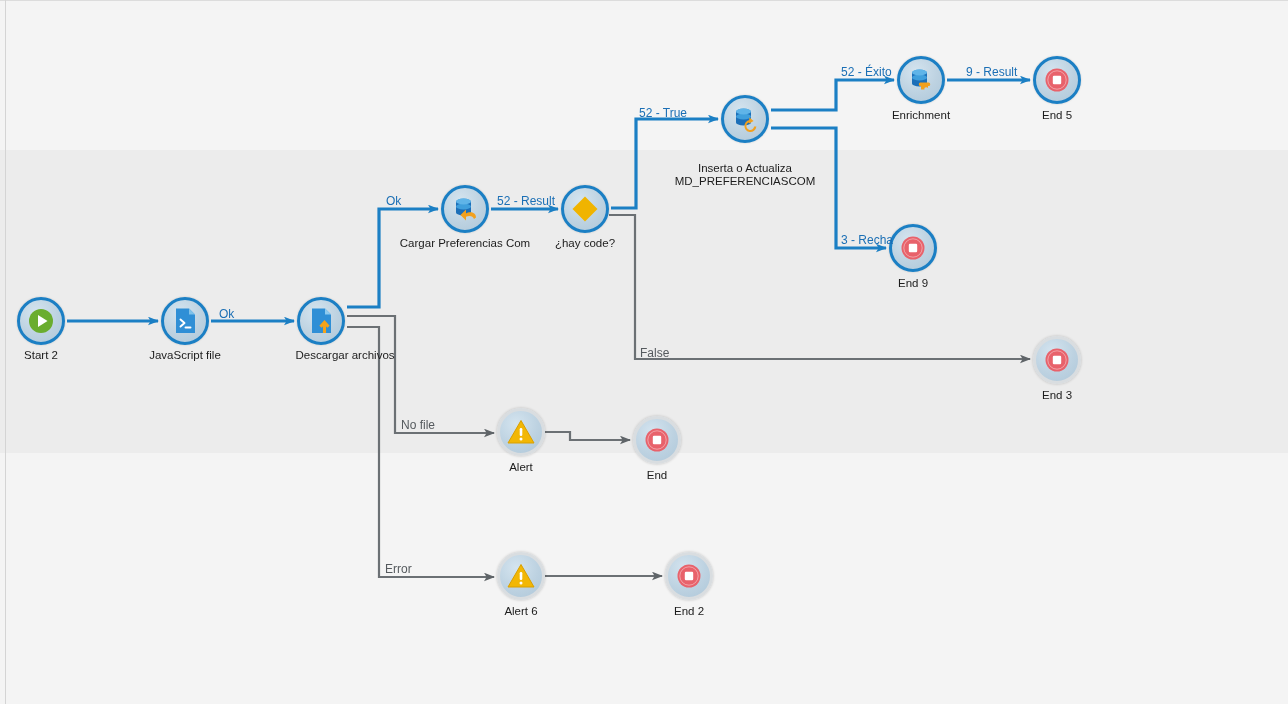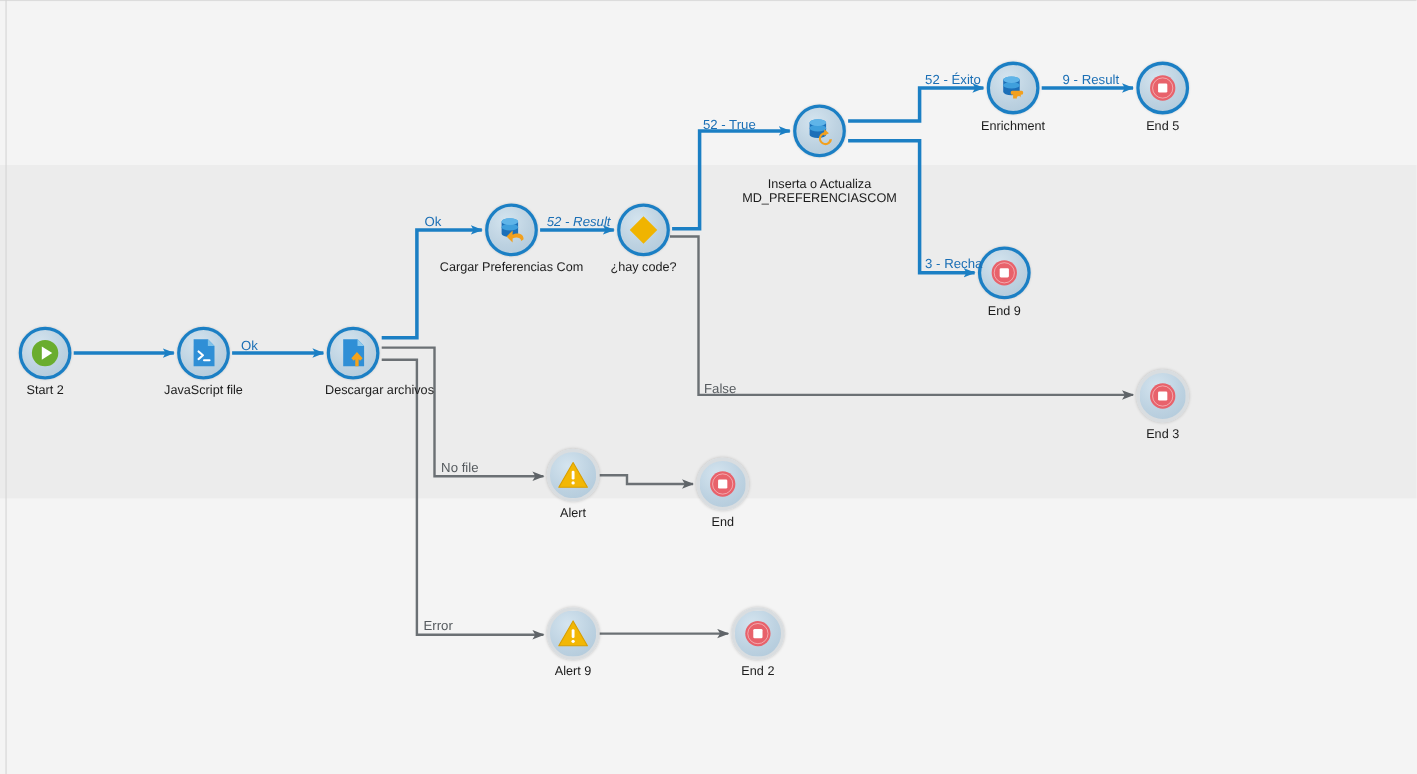--- a/index.html
+++ b/index.html
@@ -240,25 +240,25 @@
       <div class="node-label" style="left: 465px; top: 237px; width: auto; white-space: pre; transform: translateX(-50%);">Cargar Preferencias Com</div>
       <div class="node-label" style="left: 585px; top: 237px; width: auto; white-space: pre; transform: translateX(-50%);">¿hay code?</div>
       <div class="node-label" style="left: 745px; top: 162px; width: auto; white-space: pre; transform: translateX(-50%);">Inserta o Actualiza
 MD_PREFERENCIASCOM</div>
       <div class="node-label" style="left: 921px; top: 109px; width: auto; white-space: pre; transform: translateX(-50%);">Enrichment</div>
       <div class="node-label" style="left: 1057px; top: 109px; width: auto; white-space: pre; transform: translateX(-50%);">End 5</div>
       <div class="node-label" style="left: 913px; top: 277px; width: auto; white-space: pre; transform: translateX(-50%);">End 9</div>
       <div class="node-label" style="left: 1057px; top: 389px; width: auto; white-space: pre; transform: translateX(-50%);">End 3</div>
       <div class="node-label" style="left: 521px; top: 461px; width: auto; white-space: pre; transform: translateX(-50%);">Alert</div>
       <div class="node-label" style="left: 657px; top: 469px; width: auto; white-space: pre; transform: translateX(-50%);">End</div>
-      <div class="node-label" style="left: 521px; top: 605px; width: auto; white-space: pre; transform: translateX(-50%);">Alert 9</div>
+      <div class="node-label" style="left: 521px; top: 605px; width: auto; white-space: pre; transform: translateX(-50%);">Alert 6</div>
       <div class="node-label" style="left: 689px; top: 605px; width: auto; white-space: pre; transform: translateX(-50%);">End 2</div>
       <div class="edge-label blue" style="left: 219px; top: 307px;">Ok</div>
       <div class="edge-label blue" style="left: 386px; top: 194px;">Ok</div>
-      <div class="edge-label blue" style="left: 497px; top: 194px; font-style: italic;">52 - Result</div>
+      <div class="edge-label blue" style="left: 497px; top: 194px;">52 - Result</div>
       <div class="edge-label blue" style="left: 639px; top: 106px;">52 - True</div>
       <div class="edge-label blue" style="left: 841px; top: 65px;">52 - Éxito</div>
       <div class="edge-label blue" style="left: 953px; top: 65px; margin-left: 13px;">9 - Result</div>
       <div class="edge-label blue" style="left: 841px; top: 233px;">3 - Recha</div>
       <div class="edge-label gray" style="left: 640px; top: 346px;">False</div>
       <div class="edge-label gray" style="left: 401px; top: 418px;">No file</div>
       <div class="edge-label gray" style="left: 385px; top: 562px;">Error</div>
     </div>
 </div>
 

